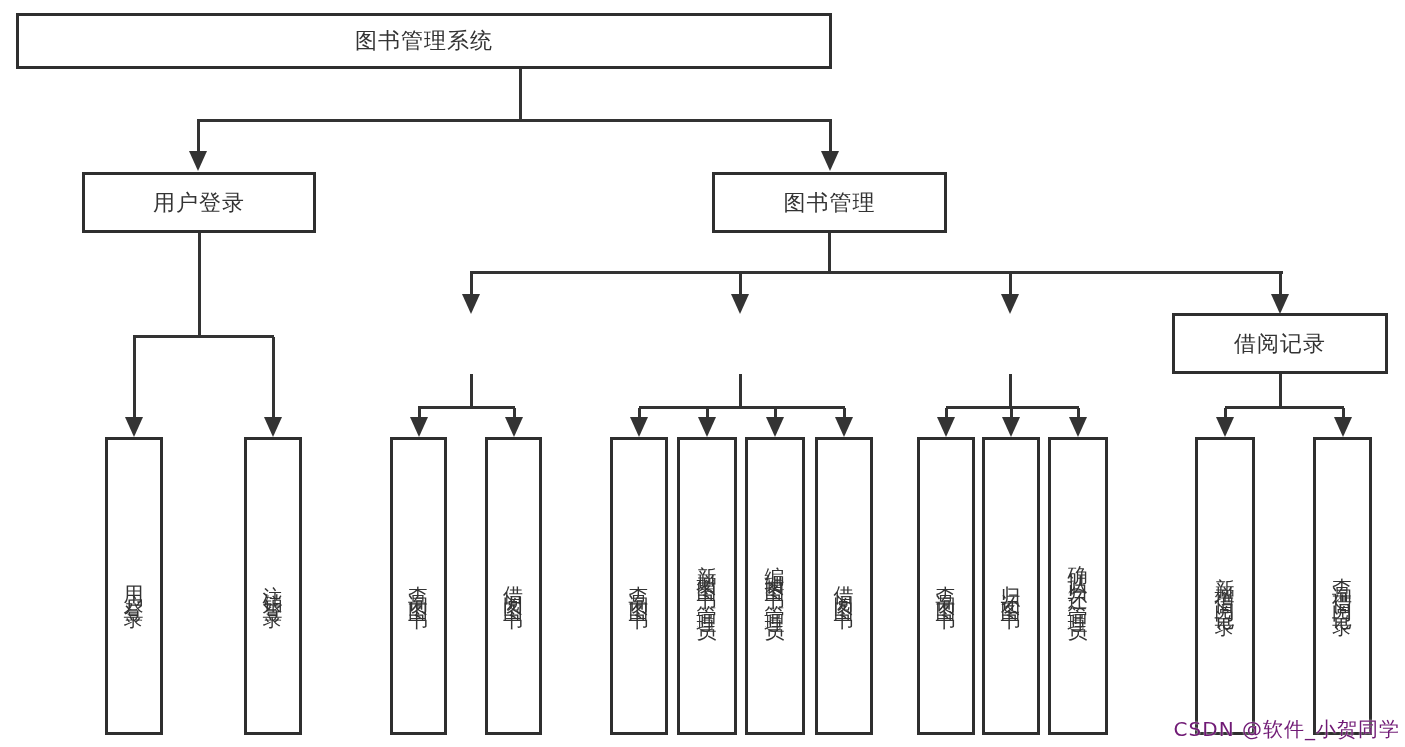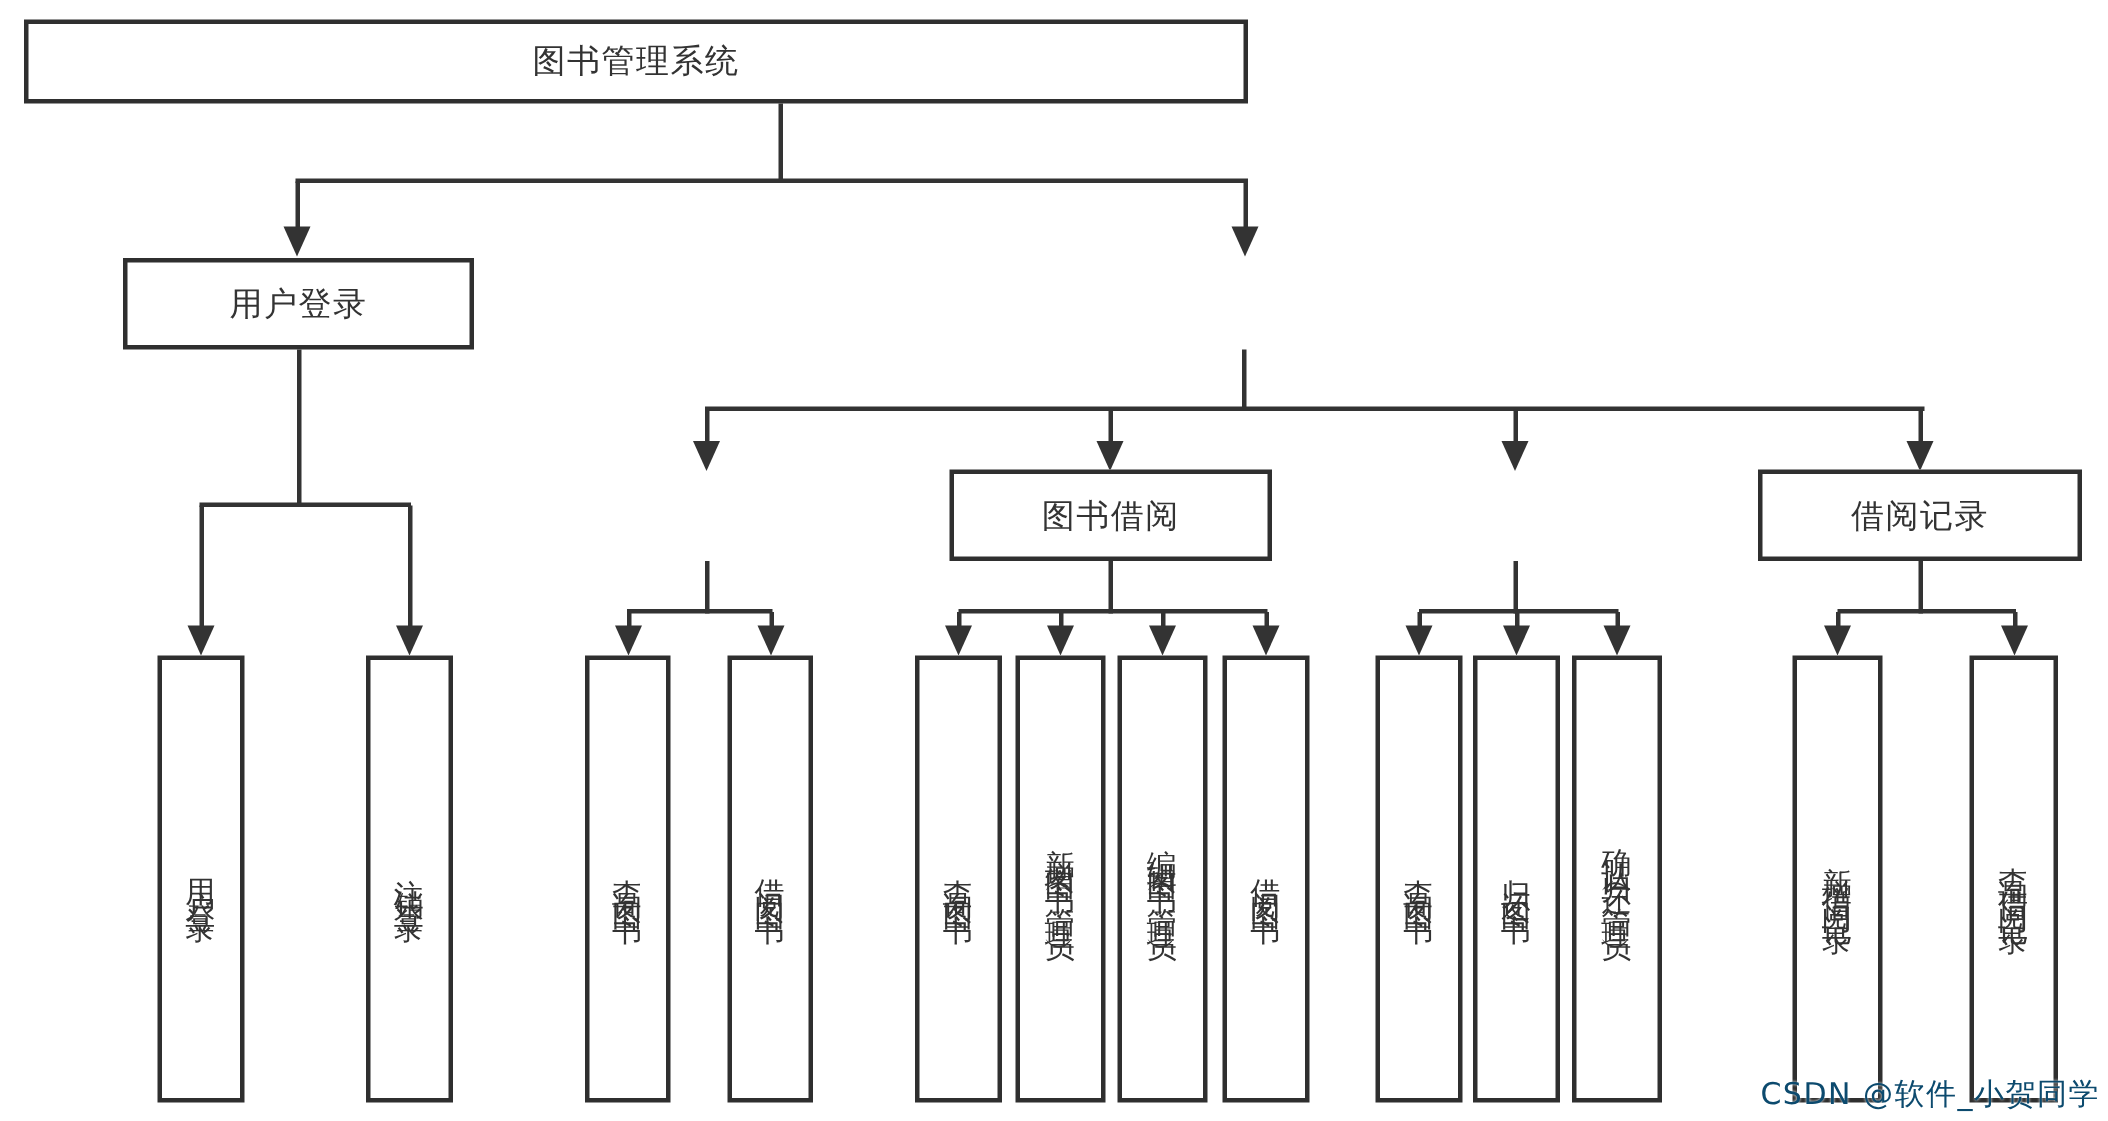--- a/index.html
+++ b/index.html
@@ -34,21 +34,21 @@
   .arr{
     position:absolute;width:0;height:0;
     border-left:9px solid transparent;
     border-right:9px solid transparent;
     border-top:20px solid #333333;
   }
   .watermark{
     position:absolute;
     right:5px;bottom:4px;
     font-size:20px;
-    color:#0c4a6e;
+    color:#701a75;
     text-shadow:0 0 2px #ffffff;
     z-index:10;
     letter-spacing:1px;
   }
 </style>
 </head>
 <body>
 
 <div id="canvas">
 
@@ -59,42 +59,42 @@
   <div class="vline" style="left:519px;top:69px;height:51px"></div>
   <div class="hline" style="left:197px;top:119px;width:635px"></div>
   <div class="vline" style="left:197px;top:121px;height:31px"></div>
   <div class="arr" style="left:189px;top:151px"></div>
   <div class="vline" style="left:829px;top:121px;height:31px"></div>
   <div class="arr" style="left:821px;top:151px"></div>
 
   <div class="box hbox" style="left:82px;top:172px;width:234px;height:61px">
     <span>用户登录</span>
   </div>
+  <div class="box hbox" style="left:712px;top:172px;width:235px;height:61px">
+    <span>图书管理</span>
+  </div>
 
   <div class="vline" style="left:198px;top:233px;height:104px"></div>
   <div class="hline" style="left:133px;top:335px;width:141px"></div>
   <div class="vline" style="left:133px;top:337px;height:81px"></div>
   <div class="arr" style="left:125px;top:417px"></div>
   <div class="vline" style="left:272px;top:337px;height:81px"></div>
   <div class="arr" style="left:264px;top:417px"></div>
 
   <div class="vline" style="left:828px;top:233px;height:40px"></div>
   <div class="hline" style="left:470px;top:271px;width:813px"></div>
   <div class="vline" style="left:470px;top:273px;height:23px"></div>
   <div class="arr" style="left:462px;top:294px"></div>
   <div class="vline" style="left:739px;top:273px;height:23px"></div>
   <div class="arr" style="left:731px;top:294px"></div>
   <div class="vline" style="left:1009px;top:273px;height:23px"></div>
   <div class="arr" style="left:1001px;top:294px"></div>
   <div class="vline" style="left:1279px;top:273px;height:23px"></div>
   <div class="arr" style="left:1271px;top:294px"></div>
 
-  <div class="box hbox" style="left:633px;top:313px;width:215px;height:61px">
-    <span>图书借阅</span>
-  </div>
   <div class="box hbox" style="left:1172px;top:313px;width:216px;height:61px">
     <span>借阅记录</span>
   </div>
 
   <div class="vline" style="left:470px;top:374px;height:35px"></div>
   <div class="hline" style="left:418px;top:406px;width:97px"></div>
   <div class="vline" style="left:418px;top:408px;height:12px"></div>
   <div class="arr" style="left:410px;top:417px"></div>
   <div class="vline" style="left:513px;top:408px;height:12px"></div>
   <div class="arr" style="left:505px;top:417px"></div>

